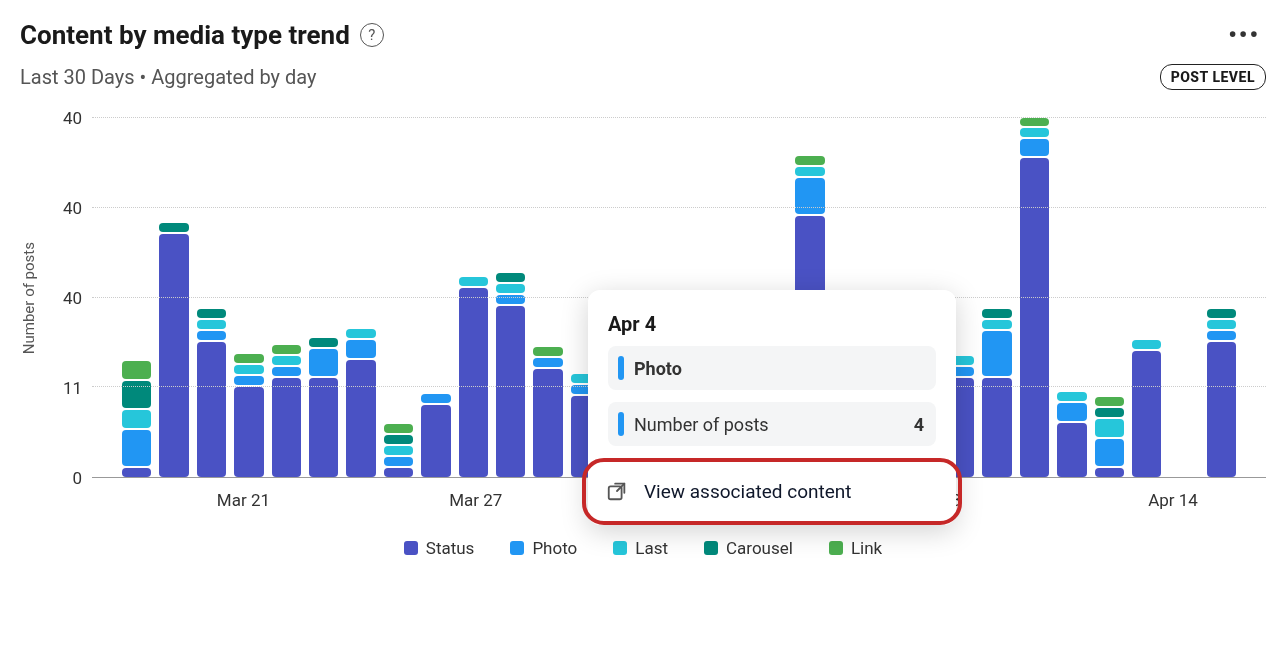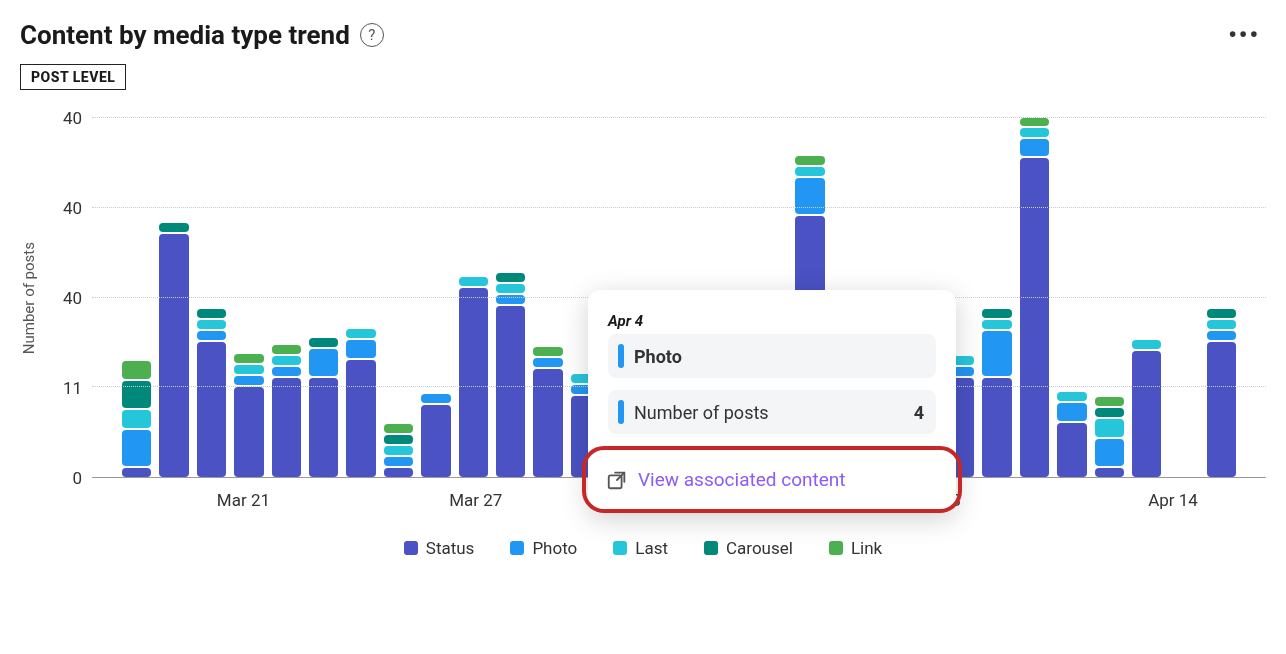--- a/index.html
+++ b/index.html
@@ -51,21 +51,21 @@
     display: flex;
     align-items: center;
     justify-content: space-between;
   }
   .subtitle {
     color: #555;
     font-size: 20px;
   }
   .badge {
     border: 1.5px solid #222;
-    border-radius: 0;
+    border-radius: 12px;
     padding: 4px 10px;
     font-weight: 800;
     font-size: 14px;
     letter-spacing: 0.5px;
     cursor: default;
   }
   .chart-wrap {
     margin-top: 28px;
     display: flex;
     position: relative;
@@ -160,44 +160,44 @@
     position: absolute;
     left: 588px;
     top: 290px;
     width: 368px;
     background: #fff;
     border-radius: 12px;
     box-shadow: 0 6px 28px rgba(0,0,0,0.18);
     padding: 22px 20px 0 20px;
     z-index: 10;
   }
-  .tt-date { font-size: 15px; font-weight: 700; margin-bottom: 4px; font-style: italic; }
+  .tt-date { font-size: 20px; font-weight: 700; margin-bottom: 10px; }
   .tt-row {
     background: #f4f5f6;
     border-radius: 8px;
     padding: 10px 12px 10px 10px;
     display: flex;
     align-items: center;
     margin-bottom: 12px;
     font-size: 18px;
     color: #333;
   }
   .tt-bar {
     width: 6px; height: 24px; border-radius: 3px; margin-right: 10px;
     background: #2196f3;
   }
   .tt-label { flex: 1; }
   .tt-value { font-weight: 700; }
   .tt-link-row {
     display: flex;
-    align-items: flex-end;
-    gap: 10px;
+    align-items: flex-start;
+    gap: 16px;
     padding: 14px 8px 18px 8px;
     font-size: 19px;
-    color: #8b5cf6;
+    color: #0f172a;
     cursor: pointer;
     margin: 0 -20px;
   }
   .tt-link-row.highlight {
     border: 4px solid #c62828;
     border-radius: 22px;
     margin: 0 -26px 0 -26px;
     padding: 18px 20px 18px 20px;
   }
   .ext-icon {
@@ -209,20 +209,21 @@
 
 <div class="header-row">
   <div class="title-wrap">
     <div class="title">Content by media type trend</div>
     <div class="help-icon">?</div>
   </div>
   <div class="more-btn">•••</div>
 </div>
 
 <div class="sub-row">
+  <div class="subtitle">Last 30 Days • Aggregated by day</div>
   <div class="badge">POST LEVEL</div>
 </div>
 
 <div class="chart-wrap">
   <div class="y-title">Number of posts</div>
   <div class="y-axis" id="y-axis">
       <div class="y-tick" style="bottom: 0%;">0</div>
       <div class="y-tick" style="bottom: 25%;">11</div>
       <div class="y-tick" style="bottom: 50%;">40</div>
       <div class="y-tick" style="bottom: 75%;">40</div>

